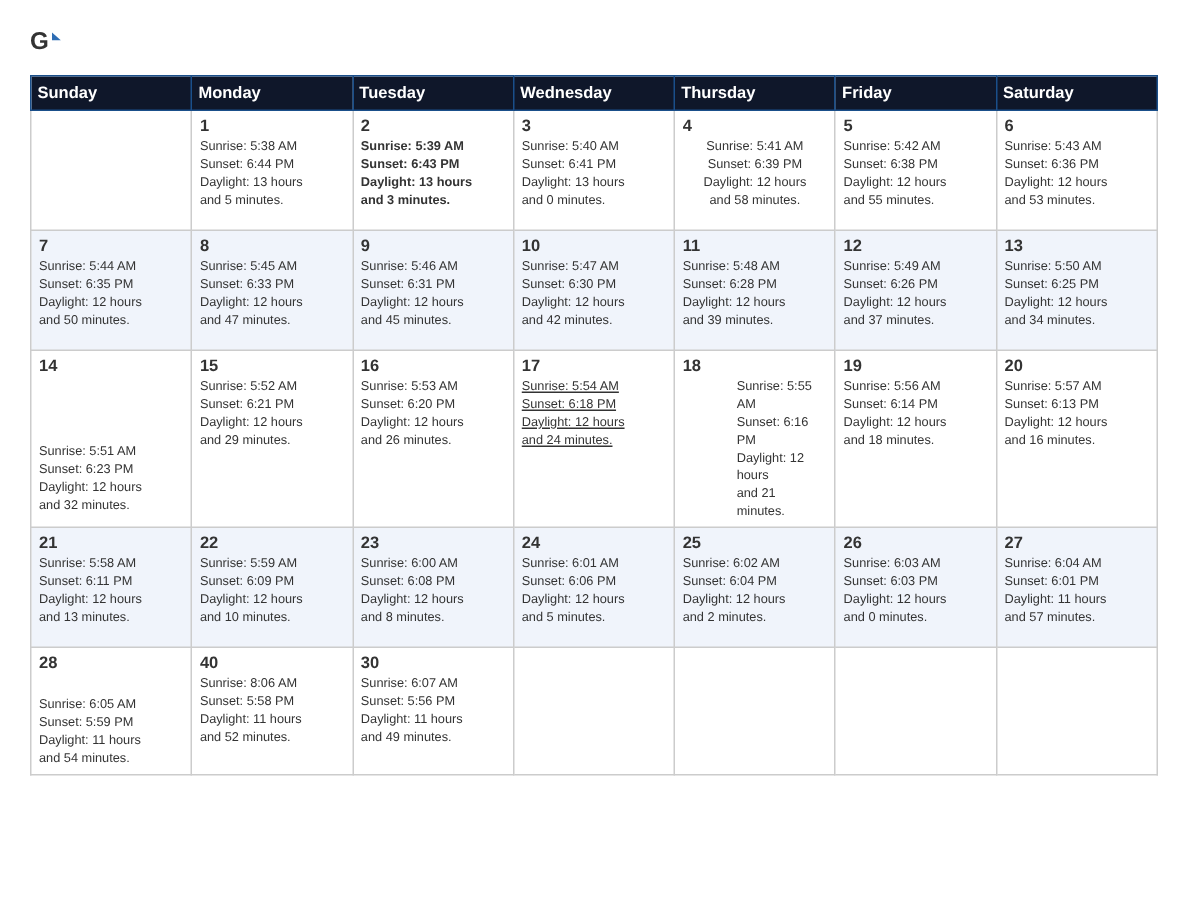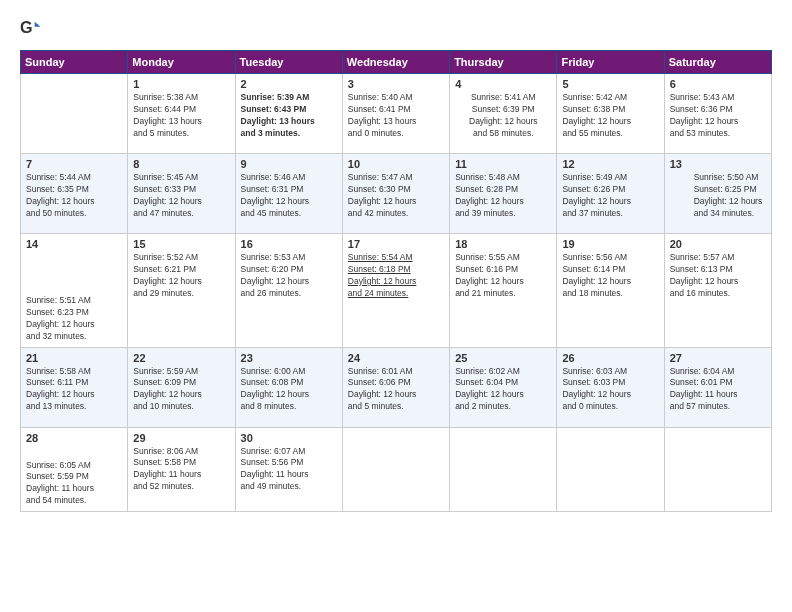--- a/index.html
+++ b/index.html
@@ -42,21 +42,21 @@
     .location {
       font-size: 14px;
       color: #555;
     }
     table {
       width: 100%;
       border-collapse: collapse;
       table-layout: fixed;
     }
     thead tr th {
-      background: #701a75;
+      background: #0f172a;
       color: #fff;
       font-size: 11px;
       font-weight: bold;
       padding: 5px 4px;
       text-align: left;
       border: 1px solid #1a4f8a;
     }
     tbody tr td {
       vertical-align: top;
       border: 1px solid #ccc;
@@ -200,21 +200,21 @@
           </td>
           <td>
             <span class="day-number">12</span>
             <div class="cell-text" style="white-space: pre-line;">Sunrise: 5:49 AM
 Sunset: 6:26 PM
 Daylight: 12 hours
 and 37 minutes.</div>
           </td>
           <td>
             <span class="day-number">13</span>
-            <div class="cell-text" style="white-space: pre-line; margin-left: 24px;">Sunrise: 5:50 AM
+            <div class="cell-text" style="white-space: pre-line;">Sunrise: 5:50 AM
 Sunset: 6:25 PM
 Daylight: 12 hours
 and 34 minutes.</div>
           </td>
         </tr>
         <tr>
           <td>
             <span class="day-number">14</span>
             <div class="cell-text" style="white-space: pre-line; margin-top: 45px;">Sunrise: 5:51 AM
 Sunset: 6:23 PM
@@ -237,21 +237,21 @@
           </td>
           <td>
             <span class="day-number">17</span>
             <div class="cell-text" style="white-space: pre-line; text-decoration: underline;">Sunrise: 5:54 AM
 Sunset: 6:18 PM
 Daylight: 12 hours
 and 24 minutes.</div>
           </td>
           <td>
             <span class="day-number">18</span>
-            <div class="cell-text" style="white-space: pre-line;">Sunrise: 5:55 AM
+            <div class="cell-text" style="white-space: pre-line; margin-left: 36px;">Sunrise: 5:55 AM
 Sunset: 6:16 PM
 Daylight: 12 hours
 and 21 minutes.</div>
           </td>
           <td>
             <span class="day-number">19</span>
             <div class="cell-text" style="white-space: pre-line;">Sunrise: 5:56 AM
 Sunset: 6:14 PM
 Daylight: 12 hours
 and 18 minutes.</div>
@@ -317,21 +317,21 @@
         </tr>
         <tr>
           <td>
             <span class="day-number">28</span>
             <div class="cell-text" style="white-space: pre-line; margin-top: 16px;">Sunrise: 6:05 AM
 Sunset: 5:59 PM
 Daylight: 11 hours
 and 54 minutes.</div>
           </td>
           <td>
-            <span class="day-number">29</span>
+            <span class="day-number">40</span>
             <div class="cell-text" style="white-space: pre-line;">Sunrise: 8:06 AM
 Sunset: 5:58 PM
 Daylight: 11 hours
 and 52 minutes.</div>
           </td>
           <td>
             <span class="day-number">30</span>
             <div class="cell-text" style="white-space: pre-line;">Sunrise: 6:07 AM
 Sunset: 5:56 PM
 Daylight: 11 hours

